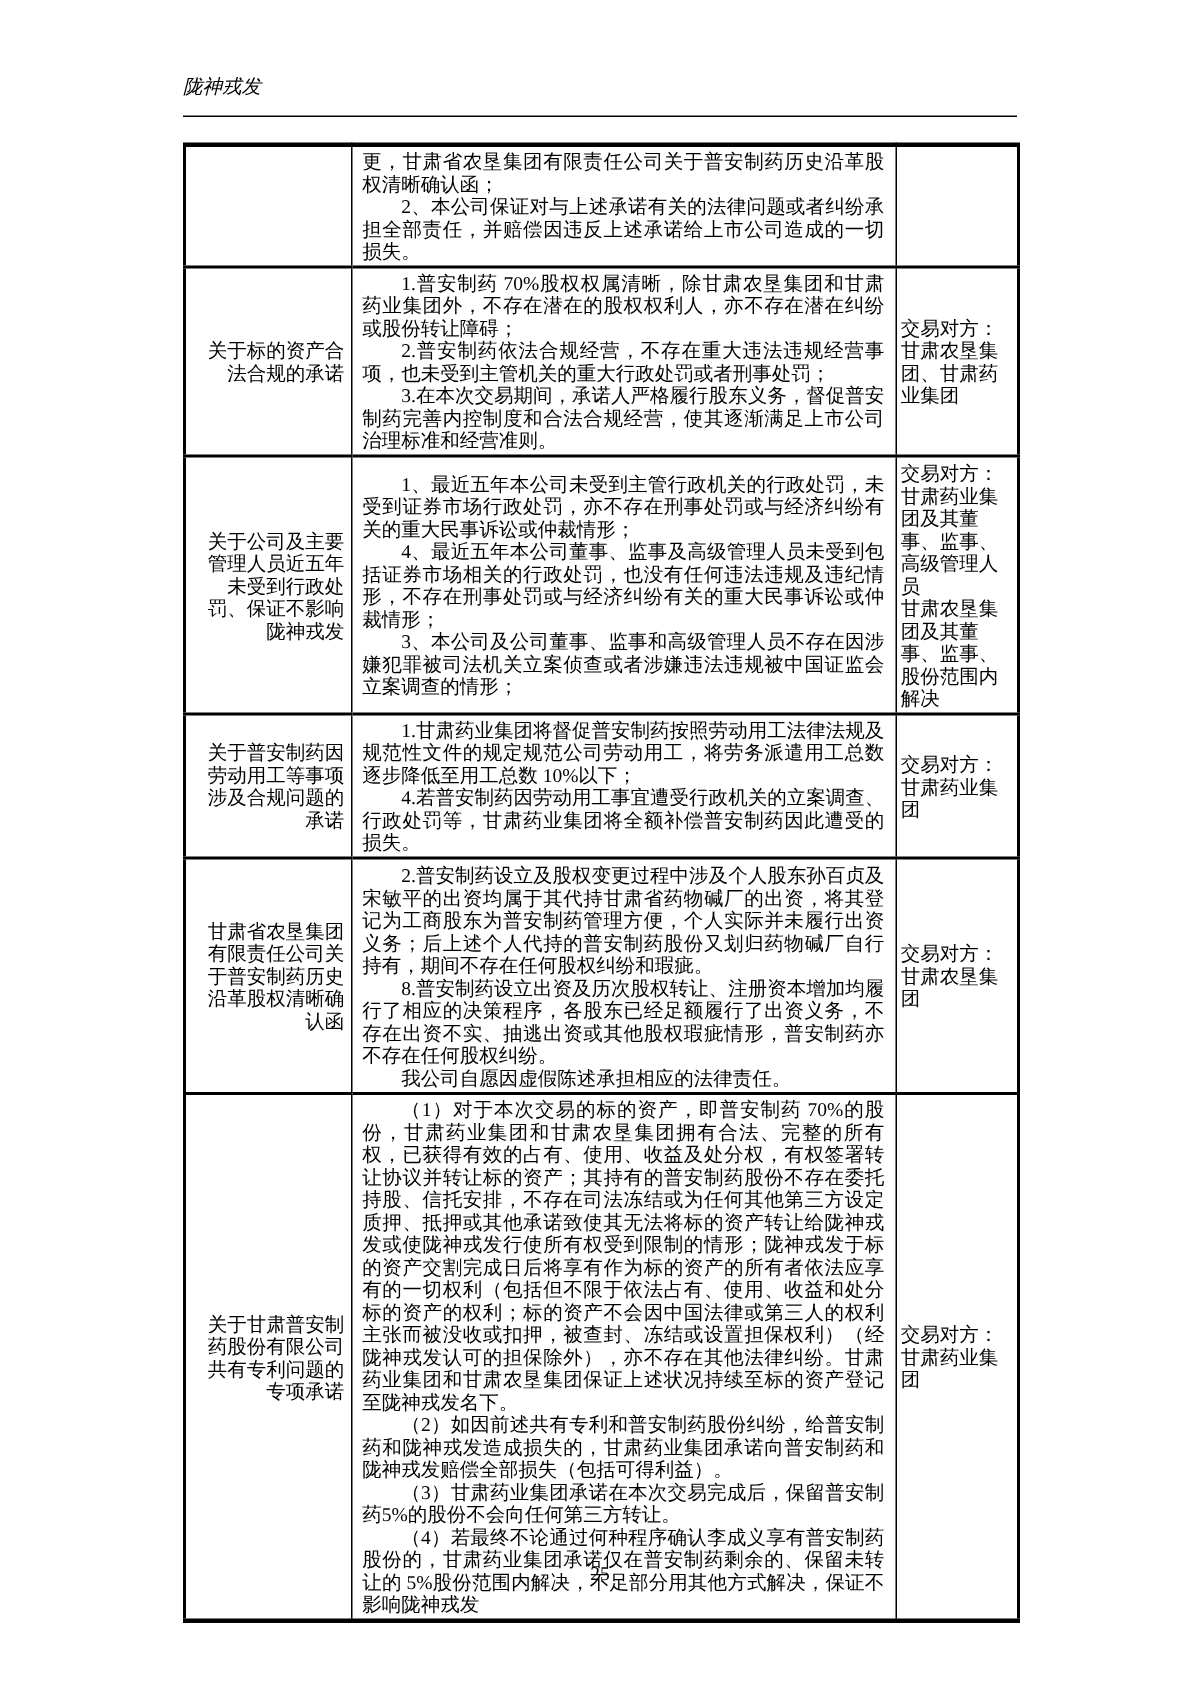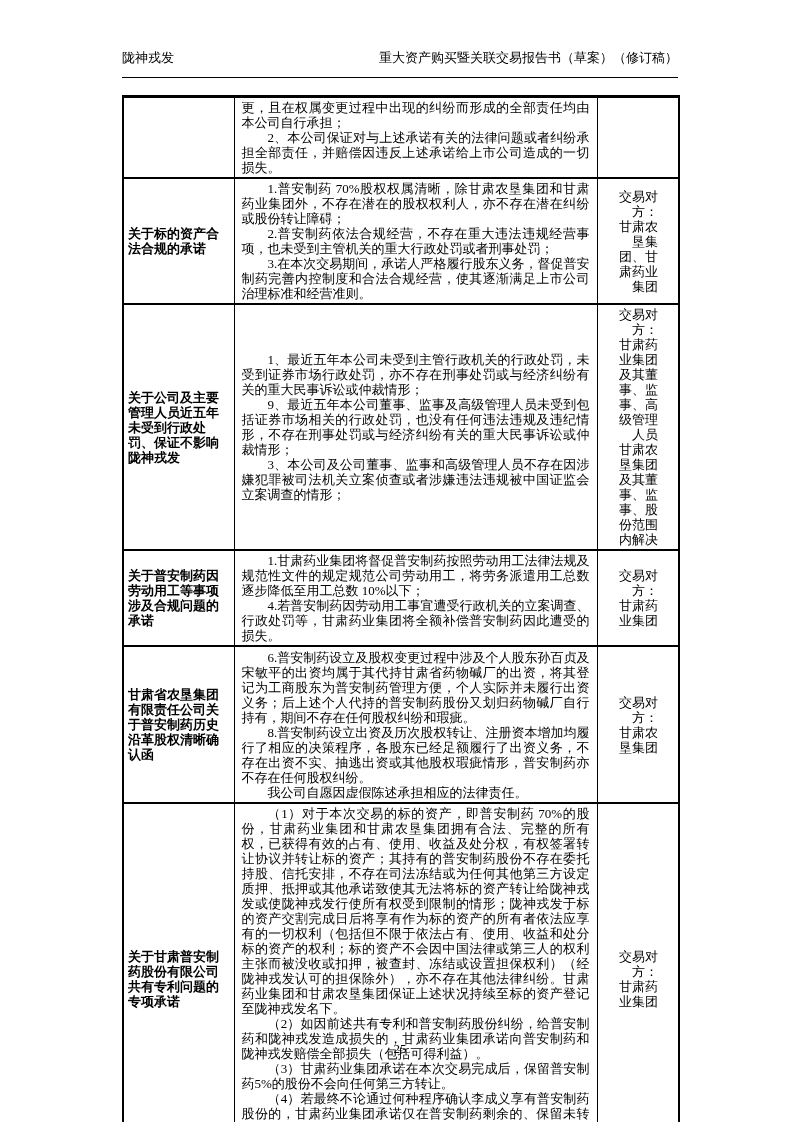--- a/index.html
+++ b/index.html
@@ -6,73 +6,72 @@
   body {
     width:793px; height:1122px;
     font-family:"Liberation Serif","DejaVu Serif",serif;
     color:#000;
   }
   .page { position:relative; width:793px; height:1122px; overflow:hidden; background:#fff; }
 
   .doc-header {
     position:absolute; left:122px; top:50px; width:556px;
     display:flex; justify-content:space-between; align-items:flex-end;
-    font-size:13px; line-height:16px; white-space:nowrap;
+    font-size:13px; line-height:16px; white-space:nowrap;font-style:italic;
   }
   .header-rule {
     position:absolute; left:122px; top:77px; width:556px; height:1px;
     background:#000;
   }
 
   table.commitments {
     position:absolute; left:122px; top:95px; width:556px;
     border-collapse:collapse; table-layout:fixed;
     font-size:13px; line-height:15px;
   }
   table.commitments { border:2px solid #000; border-top:3px solid #000; border-bottom:3px solid #000; }
   td.cell { border:1px solid #000; border-top:2px solid #000; border-bottom:2px solid #000; vertical-align:middle; overflow:hidden; }
   col.c-label { width:111px; }
   col.c-body  { width:363px; }
   col.c-party { width:82px; }
 
-  td.label-cell { text-align:left; padding:10px 4px;font-weight:bold; }
+  td.label-cell { text-align:right; padding:10px 4px; }
   td.body-cell  { padding:2px 7px; }
-  td.party-cell { text-align:right; padding:2px 20px; }
+  td.party-cell { text-align:left; padding:2px 3px; }
 
   .para { margin:0; text-align:justify; }
   .para.indent { text-indent:2em; }
   .party-line { margin:0; }
 
   .doc-footer {
     position:absolute; left:122px; top:1041px; width:556px;
     text-align:center; font-size:13px; line-height:15px;
   }
 </style>
 </head>
 <body>
 
 <div class="page">
 
   <div class="doc-header">
     <span>陇神戎发</span>
-    <span>重大资产购买暨关联交易报告书（草案）（修订稿）</span>
   </div>
   <div class="header-rule"></div>
 
   <table class="commitments">
     <colgroup>
       <col class="c-label">
         <col class="c-body">
         <col class="c-party">
     </colgroup>
     <tbody id="table-body">
   <tr class="t-row" style="height: 73px;">
     <td class="cell label-cell"></td>
     <td class="cell body-cell">
-            <p class="para">更，且在权属变更过程中出现的纠纷而形成的全部责任均由本公司自行承担；</p>
+            <p class="para">更，甘肃省农垦集团有限责任公司关于普安制药历史沿革股权清晰确认函；</p>
             <p class="para indent">2、本公司保证对与上述承诺有关的法律问题或者纠纷承担全部责任，并赔偿因违反上述承诺给上市公司造成的一切损失。</p>
           </td>
     <td class="cell party-cell"></td>
   </tr>
 
   <tr class="t-row" style="height: 120px;">
     <td class="cell label-cell">关于标的资产合法合规的承诺</td>
     <td class="cell body-cell">
             <p class="para indent">1.普安制药 70%股权权属清晰，除甘肃农垦集团和甘肃药业集团外，不存在潜在的股权权利人，亦不存在潜在纠纷或股份转让障碍；</p>
             <p class="para indent">2.普安制药依法合规经营，不存在重大违法违规经营事项，也未受到主管机关的重大行政处罚或者刑事处罚；</p>
@@ -81,21 +80,21 @@
     <td class="cell party-cell">
             <div class="party-line">交易对方：</div>
             <div class="party-line">甘肃农垦集团、甘肃药业集团</div>
           </td>
   </tr>
 
   <tr class="t-row" style="height: 172px;">
     <td class="cell label-cell">关于公司及主要管理人员近五年未受到行政处罚、保证不影响陇神戎发</td>
     <td class="cell body-cell">
             <p class="para indent">1、最近五年本公司未受到主管行政机关的行政处罚，未受到证券市场行政处罚，亦不存在刑事处罚或与经济纠纷有关的重大民事诉讼或仲裁情形；</p>
-            <p class="para indent">9、最近五年本公司董事、监事及高级管理人员未受到包括证券市场相关的行政处罚，也没有任何违法违规及违纪情形，不存在刑事处罚或与经济纠纷有关的重大民事诉讼或仲裁情形；</p>
+            <p class="para indent">4、最近五年本公司董事、监事及高级管理人员未受到包括证券市场相关的行政处罚，也没有任何违法违规及违纪情形，不存在刑事处罚或与经济纠纷有关的重大民事诉讼或仲裁情形；</p>
             <p class="para indent">3、本公司及公司董事、监事和高级管理人员不存在因涉嫌犯罪被司法机关立案侦查或者涉嫌违法违规被中国证监会立案调查的情形；</p>
           </td>
     <td class="cell party-cell">
             <div class="party-line">交易对方：</div>
             <div class="party-line">甘肃药业集团及其董事、监事、高级管理人员</div>
             <div class="party-line">甘肃农垦集团及其董事、监事、股份范围内解决</div>
           </td>
   </tr>
 
   <tr class="t-row" style="height: 83px;">
@@ -106,21 +105,21 @@
           </td>
     <td class="cell party-cell">
             <div class="party-line">交易对方：</div>
             <div class="party-line">甘肃药业集团</div>
           </td>
   </tr>
 
   <tr class="t-row" style="height: 157px;">
     <td class="cell label-cell">甘肃省农垦集团有限责任公司关于普安制药历史沿革股权清晰确认函</td>
     <td class="cell body-cell">
-            <p class="para indent">6.普安制药设立及股权变更过程中涉及个人股东孙百贞及宋敏平的出资均属于其代持甘肃省药物碱厂的出资，将其登记为工商股东为普安制药管理方便，个人实际并未履行出资义务；后上述个人代持的普安制药股份又划归药物碱厂自行持有，期间不存在任何股权纠纷和瑕疵。</p>
+            <p class="para indent">2.普安制药设立及股权变更过程中涉及个人股东孙百贞及宋敏平的出资均属于其代持甘肃省药物碱厂的出资，将其登记为工商股东为普安制药管理方便，个人实际并未履行出资义务；后上述个人代持的普安制药股份又划归药物碱厂自行持有，期间不存在任何股权纠纷和瑕疵。</p>
             <p class="para indent">8.普安制药设立出资及历次股权转让、注册资本增加均履行了相应的决策程序，各股东已经足额履行了出资义务，不存在出资不实、抽逃出资或其他股权瑕疵情形，普安制药亦不存在任何股权纠纷。</p>
             <p class="para indent">我公司自愿因虚假陈述承担相应的法律责任。</p>
           </td>
     <td class="cell party-cell">
             <div class="party-line">交易对方：</div>
             <div class="party-line">甘肃农垦集团</div>
           </td>
   </tr>
 
   <tr class="t-row" style="height: 337px;">

